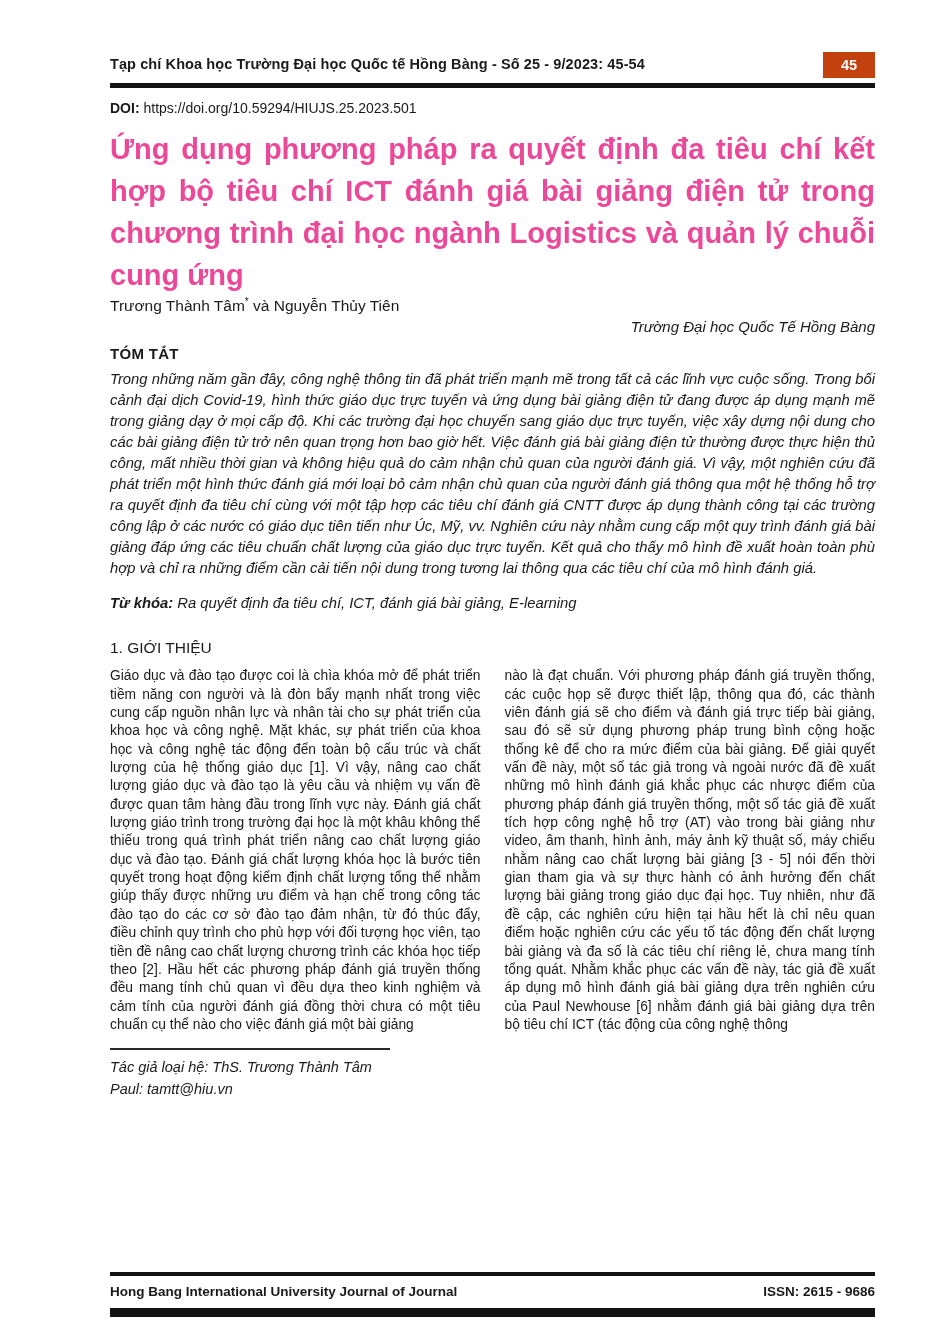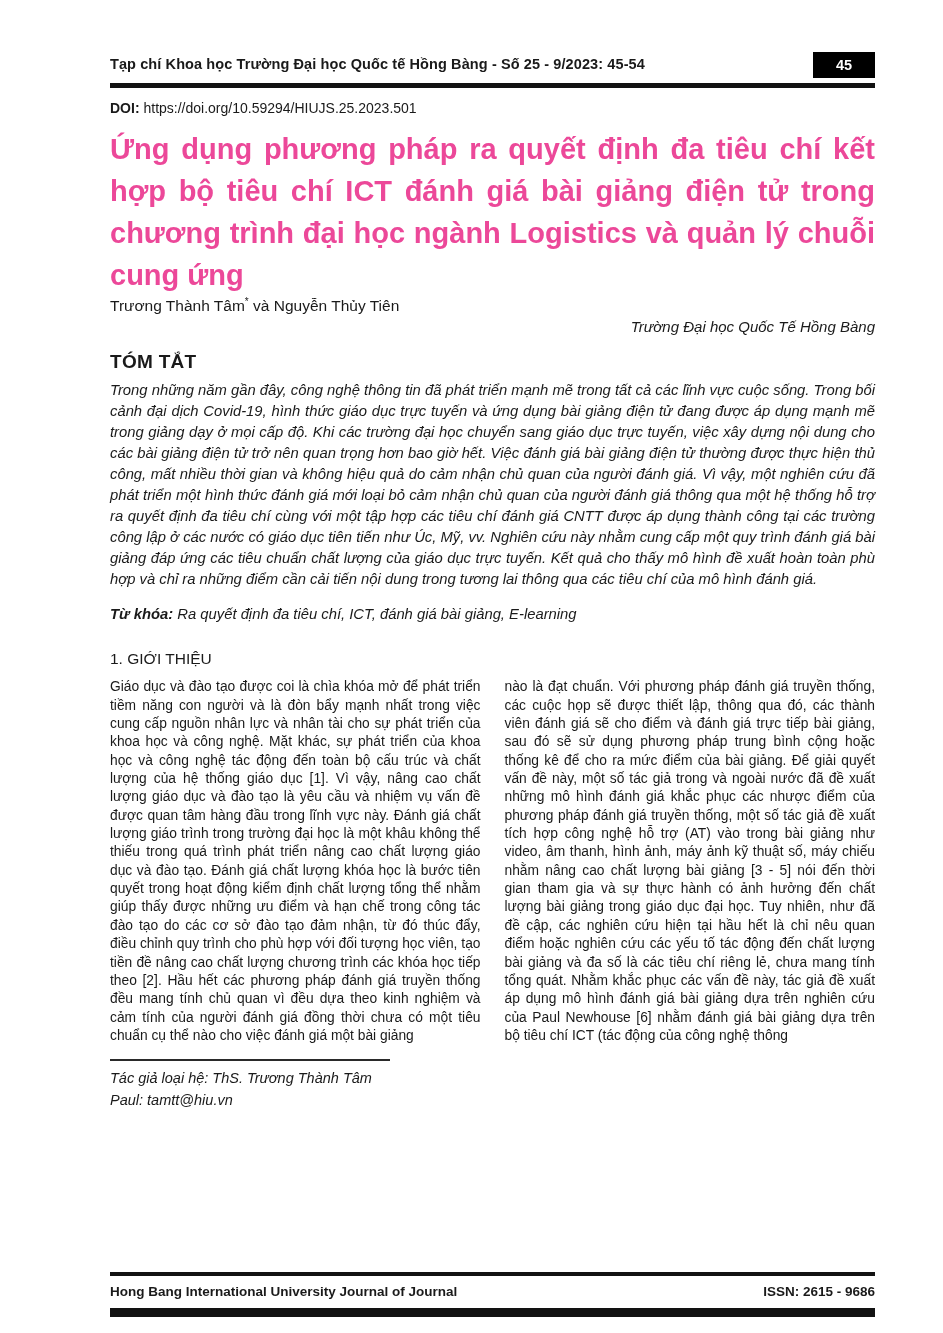--- a/index.html
+++ b/index.html
@@ -12,41 +12,41 @@
     background: #ffffff;
     color: #1a1a1a;
     font-family: "Liberation Sans", "DejaVu Sans", sans-serif;
     padding: 52px 68px 0 110px;
     overflow: hidden;
   }
   
   .header-row { display: flex; justify-content: space-between; align-items: flex-start; }
   .journal-line { font-size: 14.5px; font-weight: bold; padding-top: 4px; letter-spacing: 0.1px; }
   .page-badge {
-    background: #000000; color: #ffffff; font-weight: bold; font-size: 14.5px;
-    width: 62px; height: 26px; display: flex; align-items: center; justify-content: center;
+    background: #c2410c; color: #ffffff; font-weight: bold; font-size: 14.5px;
+    width: 52px; height: 26px; display: flex; align-items: center; justify-content: center;
     flex: none;
   }
   .rule-top { height: 5px; background: #121212; margin-top: 5px; }
   .doi-line { margin-top: 12px; font-size: 14px; }
   .doi-line .lbl { font-weight: bold; }
   
   .article-title {
     margin-top: 12px;
     font-size: 29px;
     font-weight: bold;
     line-height: 1.45;
     text-align: justify;
     color: #ec4899;
   }
   .byline { text-align: left; font-size: 15.5px; font-weight: normal; }
   .byline sup { font-size: 10px; }
   .affiliation { margin-top: 3px; text-align: right; font-size: 15px; font-style: italic; }
   
-  .abstract-heading { margin-top: 16px; font-size: 19px; font-weight: bold; letter-spacing: 0.3px; }
+  .abstract-heading { margin-top: 10px; font-size: 15px; font-weight: bold; letter-spacing: 0.3px; }
   .abstract-text {
     margin-top: 7px; font-size: 14.8px; font-style: italic;
     line-height: 1.42; text-align: justify;
   }
   .keywords { margin-top: 16px; font-size: 14.8px; font-style: italic; }
   .keywords .lbl { font-weight: bold; }
   
   .section-heading { margin-top: 28px; font-size: 15.5px; font-weight: normal; }
   .columns { display: flex; gap: 24px; margin-top: 10px; }
   .col { flex: 1 1 0; font-size: 13.8px; line-height: 1.33; text-align: justify; }

